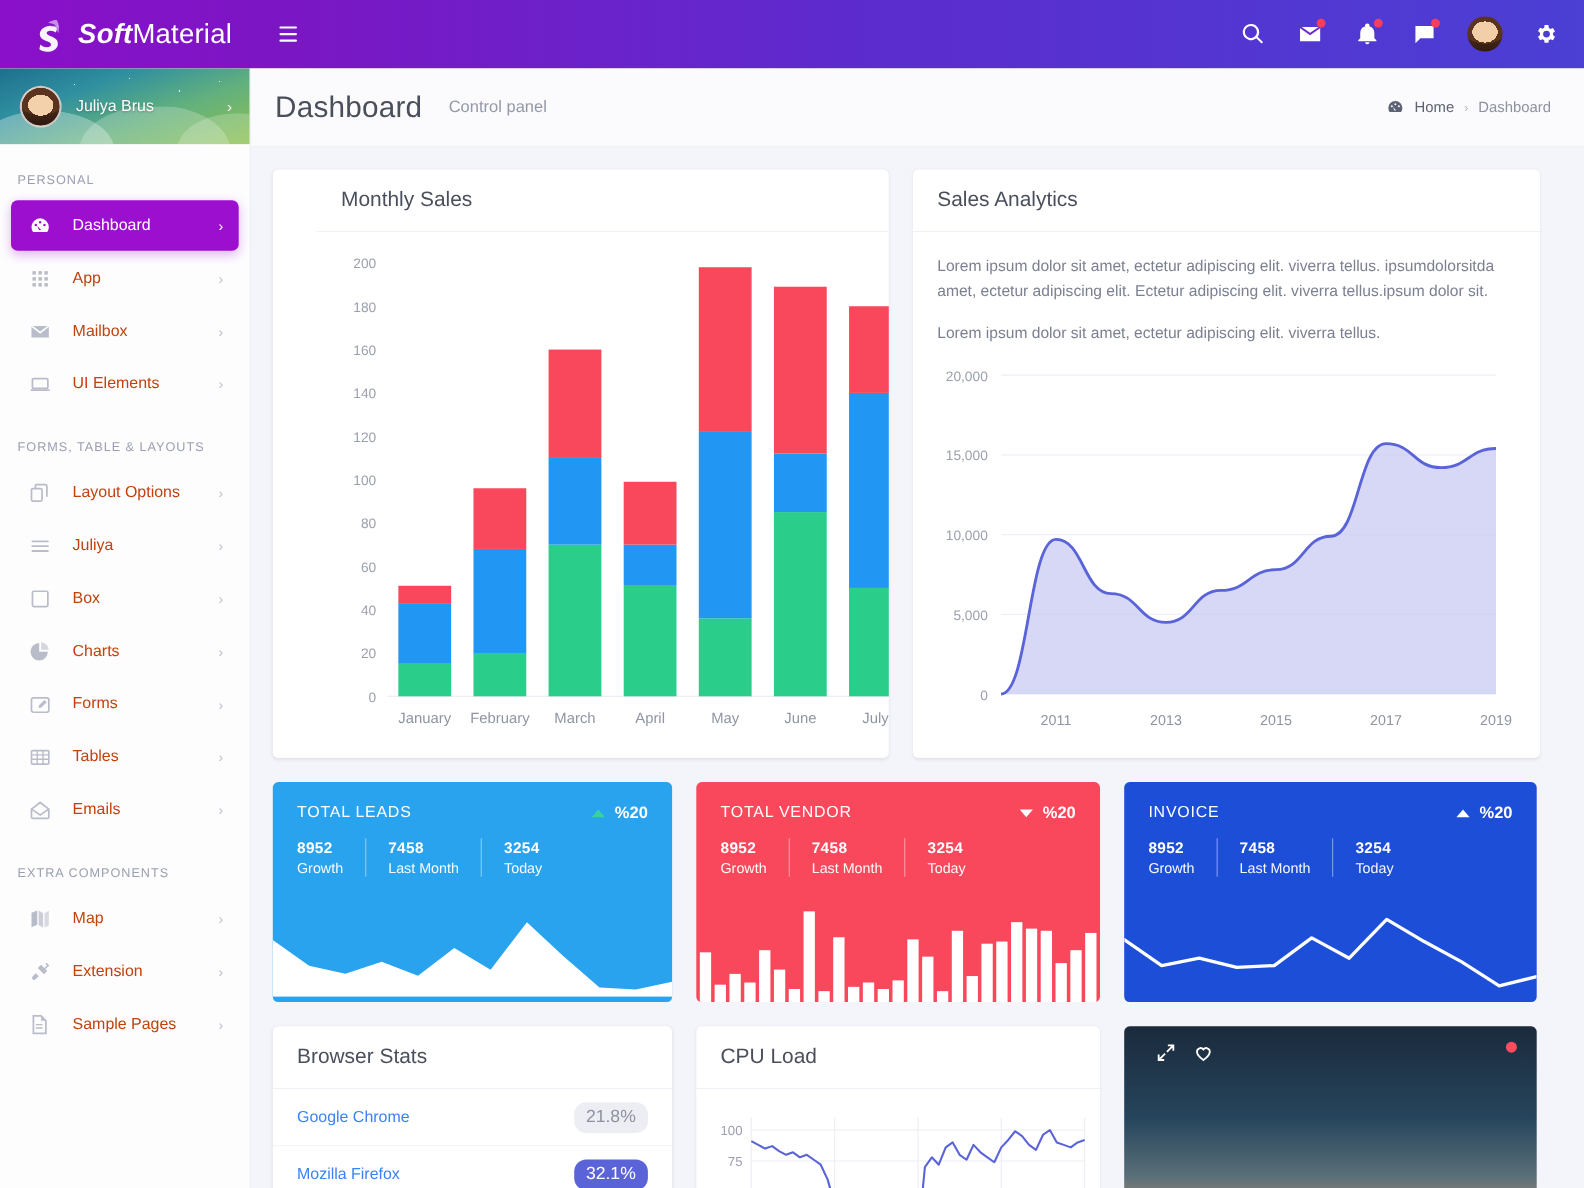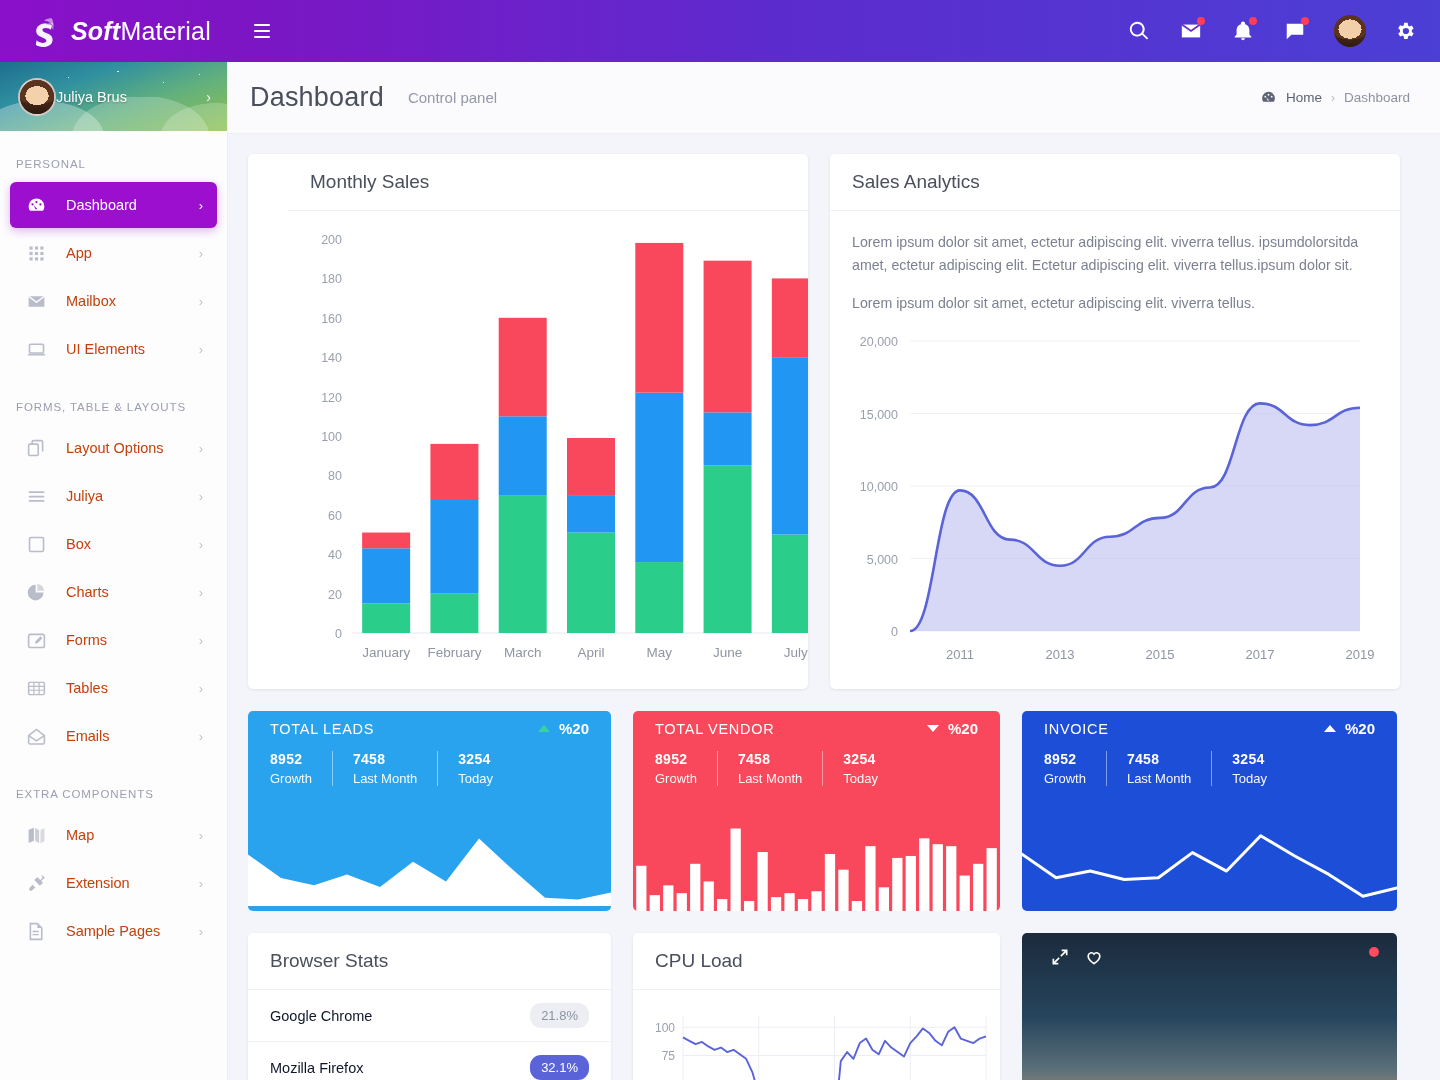--- a/index.html
+++ b/index.html
@@ -42,21 +42,21 @@
   }
 
   
   #sidebar {
     position: absolute; top: 62px; left: 0; width: 228px; height: 1018px;
     background: #fdfdfe; z-index: 20; overflow: hidden;
     border-right: 1px solid #eceef5;
   }
   #side-profile {
     height: 69px; position: relative; overflow: hidden;
-    display: flex; align-items: center; padding: 0 16px 0 18px; 
+    display: flex; align-items: center; padding: 0 16px 0 18px; gap: 13px;
     background: linear-gradient(160deg, #1d6f8e 0%, #2f8fa0 30%, #62b07e 62%, #8fc24f 100%);
   }
   #side-profile .hills {
     position: absolute; left: 0; right: 0; bottom: -6px; height: 40px;
     background:
       radial-gradient(ellipse 46% 150% at 18% 100%, rgba(255,255,255,.30) 0 60%, transparent 61%),
       radial-gradient(ellipse 50% 170% at 62% 100%, rgba(255,255,255,.22) 0 60%, transparent 61%),
       radial-gradient(ellipse 40% 140% at 95% 100%, rgba(255,255,255,.20) 0 60%, transparent 61%);
   }
   #side-profile .stars { position: absolute; inset: 0;
@@ -116,38 +116,38 @@
   .card { background: #fff; border-radius: 5px; box-shadow: 0 1px 3px rgba(40,45,70,.09); overflow: hidden; }
   .card-head { height: 57px; display: flex; align-items: center; padding: 0 22px; border-bottom: 1px solid #f0f1f6; }
   .card-title { font-size: 19px; color: #4a4f5c; font-weight: 400; }
   .card-body { padding: 18px 14px 10px 14px; }
 
   .para { font-size: 14.2px; line-height: 1.62; color: #7c8192; padding: 0 22px; }
   .para + .para { margin-top: 15px; }
 
   
   .kpi { border-radius: 5px; position: relative; overflow: hidden; height: 200px; color: #fff; }
-  .kpi-top { display: flex; align-items: center; padding: 9px 22px 0 22px; }
+  .kpi-top { display: flex; align-items: flex-start; padding: 20px 22px 0 22px; }
   .kpi-name { font-size: 14.5px; letter-spacing: .7px; font-weight: 400; }
   .kpi-pct { margin-left: auto; display: flex; align-items: center; gap: 9px; font-size: 15px; font-weight: 600; }
   .tri-up { width: 0; height: 0; border-left: 6px solid transparent; border-right: 6px solid transparent; border-bottom: 7px solid #38d39f; }
   .tri-dn { width: 0; height: 0; border-left: 6px solid transparent; border-right: 6px solid transparent; border-top: 7px solid #ffffff; }
   .tri-wh { width: 0; height: 0; border-left: 6px solid transparent; border-right: 6px solid transparent; border-bottom: 7px solid #ffffff; }
   .kpi-stats { display: flex; padding: 14px 22px 0 22px; }
   .kpi-st { padding-right: 20px; margin-right: 20px; border-right: 1px solid rgba(255,255,255,.45); }
   .kpi-st:last-child { border-right: 0; }
   .kpi-v { font-size: 14px; font-weight: 700; letter-spacing: .3px; }
   .kpi-l { font-size: 13px; margin-top: 4px; opacity: .96; }
   .kpi-spark { position: absolute; left: 0; right: 0; bottom: 0; height: 110px; }
 
   
   .bs-row { display: flex; align-items: center; height: 52px; padding: 0 22px; border-bottom: 1px solid #f2f3f7; }
   .bs-name { font-size: 14.5px; color: #4e5costing; }
-  .bs-name { font-size: 14.5px; color: #0f172a; }
-  .bs-badge { margin-left: auto; font-size: 13px; color: #8d92a1; background: #eceef3; padding: 5px 11px; border-radius: 11px; }
+  .bs-name { font-size: 14.5px; color: #3b82f6; }
+  .bs-badge { margin-left: auto; font-size: 16px; color: #8d92a1; background: #eceef3; padding: 5px 11px; border-radius: 11px; }
   .bs-badge.b2 { background: #5a63d8; color: #fff; }
 
   .photo-card { height: 220px; border-radius: 5px; position: relative; overflow: hidden;
     background: linear-gradient(180deg, #1b2a3c 0%, #26455c 38%, #5a6f78 62%, #b59477 80%, #d8bb9a 100%); }
   .pc-ic { position: absolute; top: 14px; color: #fff; }
   .pc-dot { position: absolute; top: 14px; right: 18px; width: 10px; height: 10px; border-radius: 50%; background: #ff4b5e; }
 
   svg text { font-family: "Liberation Sans", sans-serif; }
 </style>
 </head>

